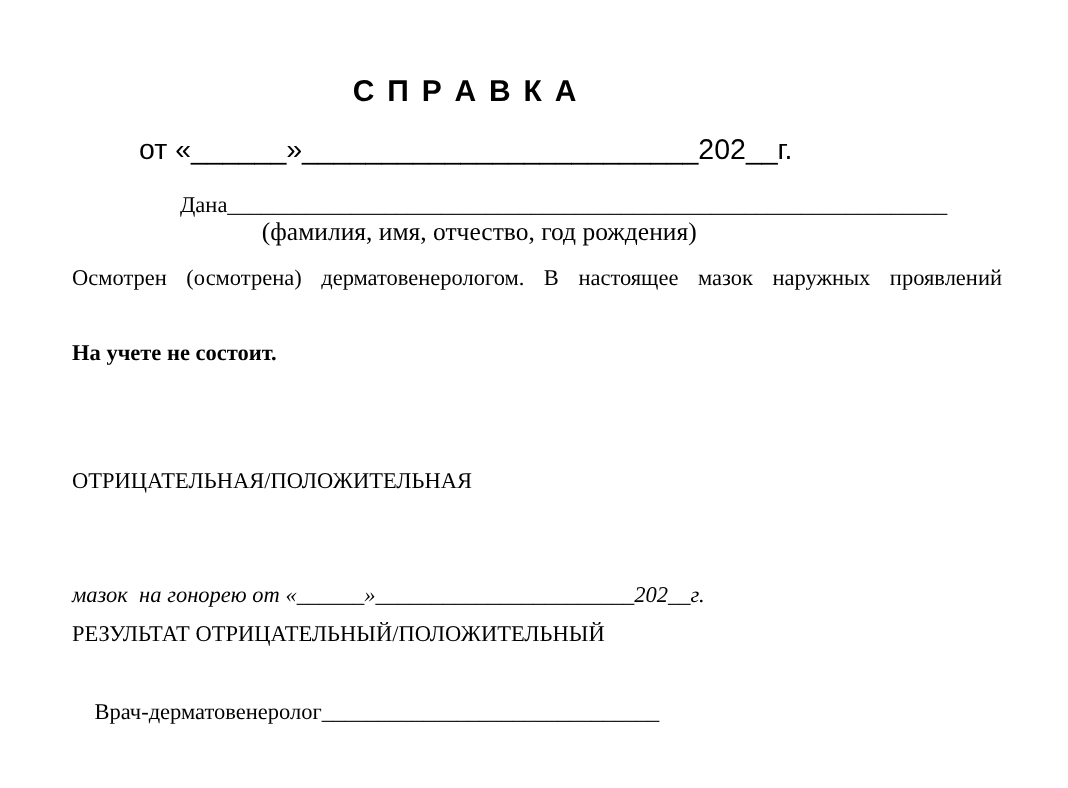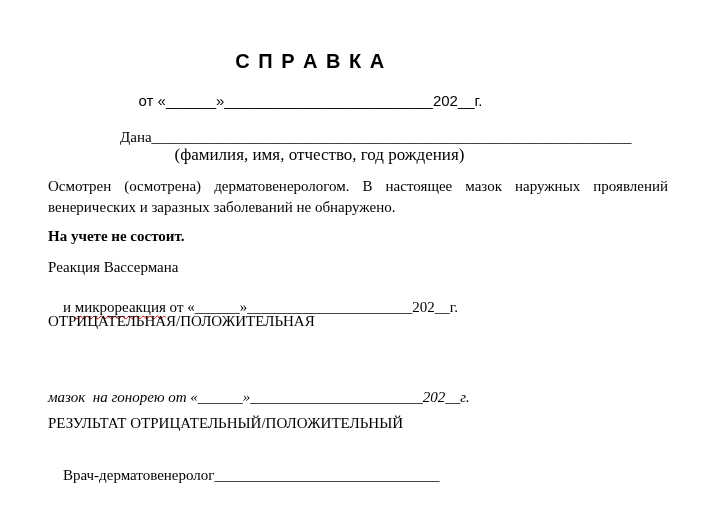--- a/index.html
+++ b/index.html
@@ -20,21 +20,21 @@
   .title {
     top: 52px;
     font-family: "Liberation Sans", sans-serif;
     font-weight: bold;
     font-size: 20px;
     letter-spacing: 1.5px;
   }
   .date-line {
     top: 92px;
     font-family: "Liberation Sans", sans-serif;
-    font-size: 15px;
+    font-size: 19px;
   }
   .dana-line { top: 110px; left: 105px; }
   .name-hint {
     top: 146px;
     font-size: 17px;
     text-indent: 18px;
   }
   .paragraph {
     top: 176px;
     left: 48px;
@@ -74,30 +74,25 @@
   <div class="abs centered date-line doc-line">от «______»_________________________202__г.</div>
 
   <div class="abs dana-line doc-line">
     <span>Дана</span><span>________________________________________________________________</span>
   </div>
 
   <div class="abs centered name-hint doc-line">(фамилия, имя, отчество, год рождения)</div>
 
   <div class="abs paragraph">
     <div class="justify-line">Осмотрен (осмотрена) дерматовенерологом.  В настоящее мазок наружных проявлений</div>
-    <div>венерических и заразных заболеваний не обнаружено.</div>
   </div>
 
   <div class="abs body-left registry bold doc-line">На учете не состоит.</div>
 
-  <div class="abs body-left wasserman-1 doc-line">Реакция Вассермана</div>
 
-  <div class="abs body-left wasserman-2 doc-line">
-    <span>и </span><span class="misspelled">микрореакция</span><span> от «______»______________________202__г.</span>
-  </div>
 
   <div class="abs body-left wasserman-result doc-line">ОТРИЦАТЕЛЬНАЯ/ПОЛОЖИТЕЛЬНАЯ</div>
 
 
 
   <div class="abs body-left smear-line doc-line">мазок  на гонорею от «______»_______________________202__г.</div>
 
   <div class="abs body-left research-result doc-line">РЕЗУЛЬТАТ ОТРИЦАТЕЛЬНЫЙ/ПОЛОЖИТЕЛЬНЫЙ</div>
 
   <div class="abs body-left doctor-line doc-line">

